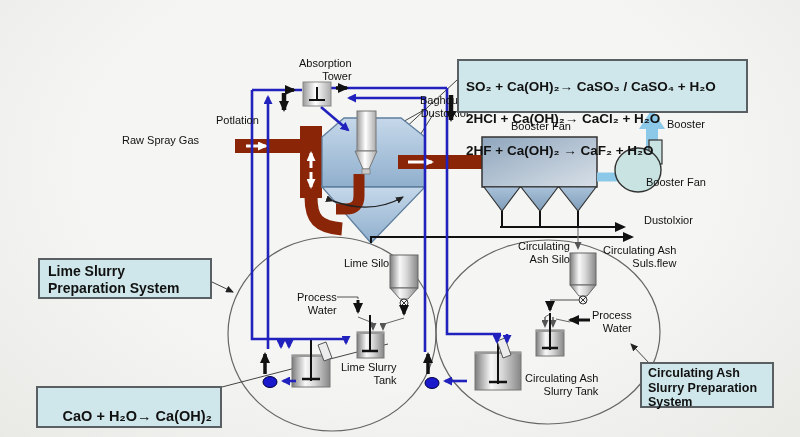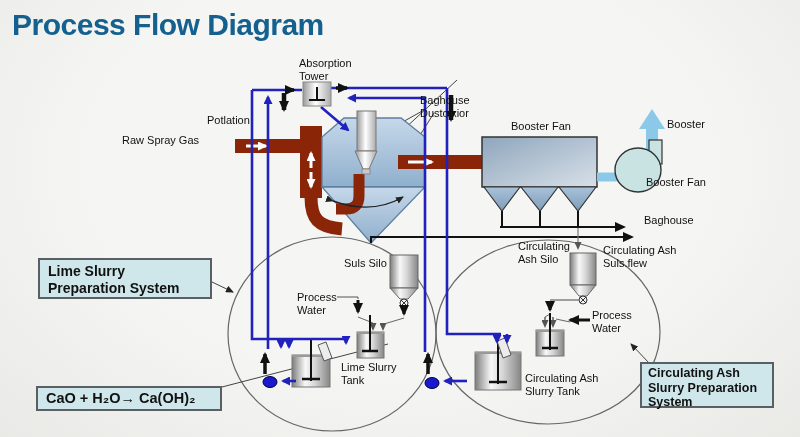--- a/index.html
+++ b/index.html
@@ -4,35 +4,35 @@
 <style>
   html,body{margin:0;padding:0;}
   #stage{
     position:relative;width:800px;height:437px;overflow:hidden;
     background:radial-gradient(ellipse at 50% 38%, #f5f5f3 55%, #e9e9e6 100%);
     font-family:"Liberation Sans", sans-serif;color:#111;
   }
   svg{position:absolute;left:0;top:0;}
   .lbl{
     position:absolute;font-size:11px;line-height:12.5px;white-space:pre-line;
-    color:#111;letter-spacing:0;
+    color:#111;letter-spacing:0;text-align:right;
   }
   .title{
     position:absolute;left:12px;top:8px;font-size:30px;font-weight:bold;
     color:#14608e;letter-spacing:-0.5px;
   }
   .cbox{
     position:absolute;background:#cfe7ea;border:2px solid #5a5f63;
     color:#111;font-weight:bold;white-space:pre-line;
     box-sizing:border-box;
   }
   .cbox.eq{left:457px;top:59px;width:291px;height:54px;font-size:13.5px;line-height:16px;padding:2px 7px;}
   .cbox.eq div{white-space:nowrap;}
   .cbox.lime{left:38px;top:258px;width:174px;height:41px;font-size:14px;line-height:17px;padding:3px 8px;}
-  .cbox.cao{left:36px;top:386px;width:186px;height:25px;font-size:14.5px;line-height:19px;padding:1px 8px;}
+  .cbox.cao{left:36px;top:386px;width:186px;height:25px;font-size:14.5px;line-height:19px;padding:19px 8px;text-align:right;}
   .cbox.circ{left:640px;top:362px;width:134px;height:46px;font-size:12.5px;line-height:14.5px;padding:2px 6px;}
 </style>
 </head>
 <body>
 
 <div id="stage">
 
 <svg width="800" height="437" viewBox="0 0 800 437">
   <defs>
     <linearGradient id="gMetal" x1="0" y1="0" x2="1" y2="0">
@@ -221,46 +221,50 @@
   <ellipse cx="270" cy="382" rx="7" ry="5.5" fill="#1a1acc" stroke="#000040"></ellipse>
   <ellipse cx="432" cy="383" rx="7" ry="5.5" fill="#1a1acc" stroke="#000040"></ellipse>
 
   <g>
     <rect x="303" y="82" width="28" height="24" fill="url(#gNozzle)" stroke="#888"></rect>
     <line x1="317" y1="87" x2="317" y2="100" stroke="#111" stroke-width="2"></line>
     <line x1="309" y1="100" x2="325" y2="100" stroke="#111" stroke-width="2"></line>
   </g>
 </svg>
 
-<div class="title">Process Flow Diagram</div>
 
 <div class="lbl" style="left:299px;top:57px">Absorption
 Tower</div>
 <div class="lbl" style="left:420px;top:94px">Baghouse
 Dustolxior</div>
-<div class="lbl" style="left:207px;top:114px">Potlation</div>
+<div class="lbl" style="left:216px;top:114px">Potlation</div>
 <div class="lbl" style="left:122px;top:134px">Raw Spray Gas</div>
 <div class="lbl" style="left:511px;top:120px">Booster Fan</div>
 <div class="lbl" style="left:667px;top:118px">Booster</div>
 <div class="lbl" style="left:646px;top:176px">Booster Fan</div>
-<div class="lbl" style="left:644px;top:214px">Baghouse</div>
+<div class="lbl" style="left:644px;top:214px">Dustolxior</div>
 <div class="lbl" style="left:518px;top:240px">Circulating
 Ash Silo</div>
 <div class="lbl" style="left:603px;top:244px">Circulating Ash
 Suls.flew</div>
-<div class="lbl" style="left:344px;top:257px">Suls Silo</div>
+<div class="lbl" style="left:344px;top:257px">Lime Silo</div>
 <div class="lbl" style="left:297px;top:291px">Process
 Water</div>
 <div class="lbl" style="left:592px;top:309px">Process
 Water</div>
 <div class="lbl" style="left:341px;top:361px">Lime Slurry
 Tank</div>
 <div class="lbl" style="left:525px;top:372px">Circulating Ash
 Slurry Tank</div>
 
+<div class="cbox eq">
+  <div>SO₂ + Ca(OH)₂→  CaSO₃ / CaSO₄ + H₂O</div>
+  <div>2HCl + Ca(OH)₂→  CaCl₂ + H₂O</div>
+  <div>2HF + Ca(OH)₂ →  CaF₂ + H₂O</div>
+</div>
 <div class="cbox lime">Lime Slurry
 Preparation System</div>
 <div class="cbox cao">CaO + H₂O→ Ca(OH)₂</div>
 <div class="cbox circ">Circulating Ash
 Slurry Preparation
 System</div>
 
 </div>
 
 </body></html>

